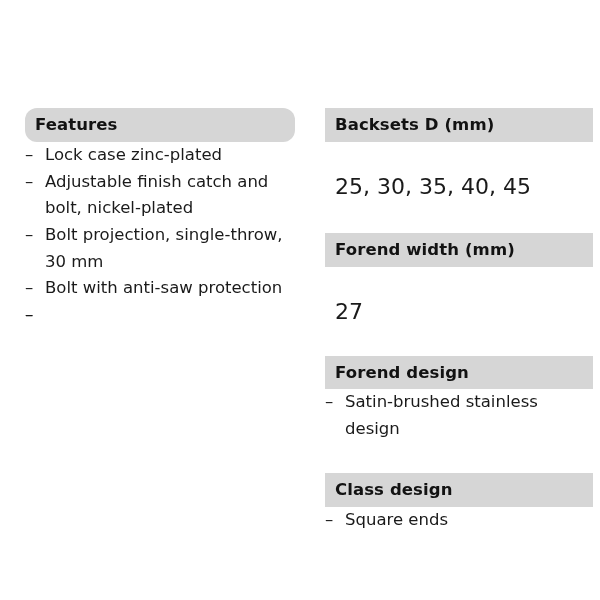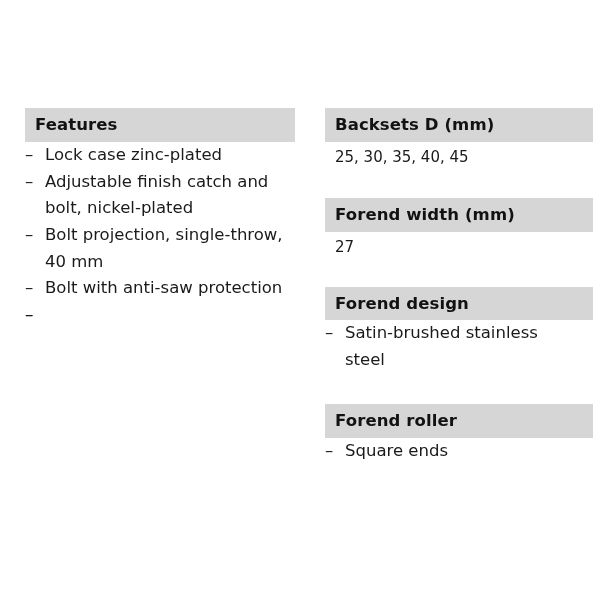--- a/index.html
+++ b/index.html
@@ -43,20 +43,21 @@
     background: #d6d6d6;
     font-weight: bold;
     font-size: 16.5px;
     line-height: 1.2;
     padding: 7px 0 7px 10px;
     color: #121212;
     letter-spacing: 0.1px;
   }
   .col-left .section-header {
     width: 260px;
+    border-radius: 12px;
   }
   .col-right .section-header {
     width: 258px;
   }
   ul.bullets {
     list-style: none;
     margin: 0;
     padding: 0;
   }
   ul.bullets li {
@@ -69,24 +70,24 @@
   ul.bullets li .dash {
     position: absolute;
     left: 0;
     top: 0;
   }
   .list-block {
     margin-top: 16px;
     padding-left: 10px;
   }
   .plain-value {
-    font-size: 15px;
+    font-size: 22px;
     line-height: 1.5;
     padding-left: 10px;
-    margin-top: 4px;
+    margin-top: 28px;
     color: #1a1a1a;
   }
   .block-spacer-1 { height: 30px; }
   .block-spacer-2 { height: 28px; }
   .block-spacer-3 { height: 30px; }
 </style>
 </head>
 <body>
 
 <div class="page">
@@ -99,21 +100,21 @@
         <li>
           <span class="dash">–</span>
           <span>Lock case zinc-plated</span>
         </li>
         <li>
           <span class="dash">–</span>
           <span>Adjustable finish catch and bolt, nickel-plated</span>
         </li>
         <li>
           <span class="dash">–</span>
-          <span>Bolt projection, single-throw, 40 mm</span>
+          <span>Bolt projection, single-throw, 30 mm</span>
         </li>
         <li>
           <span class="dash">–</span>
           <span>Bolt with anti-saw protection</span>
         </li>
         <li>
           <span class="dash">–</span>
         </li>
         <li>
           <span class="dash">–</span>
@@ -135,29 +136,29 @@
         <div class="plain-value">27</div>
       </div>
 
       <div class="block-spacer-2"></div>
 
       <div>
         <div class="section-header">Forend design</div>
         <ul class="bullets list-block">
           <li>
             <span class="dash">–</span>
-            <span>Satin-brushed stainless steel</span>
+            <span>Satin-brushed stainless design</span>
           </li>
         </ul>
       </div>
 
       <div class="block-spacer-3"></div>
 
       <div>
-        <div class="section-header">Forend roller</div>
+        <div class="section-header">Class design</div>
         <ul class="bullets list-block">
           <li>
             <span class="dash">–</span>
             <span>Square ends</span>
           </li>
         </ul>
       </div>
 
     </div>
 

